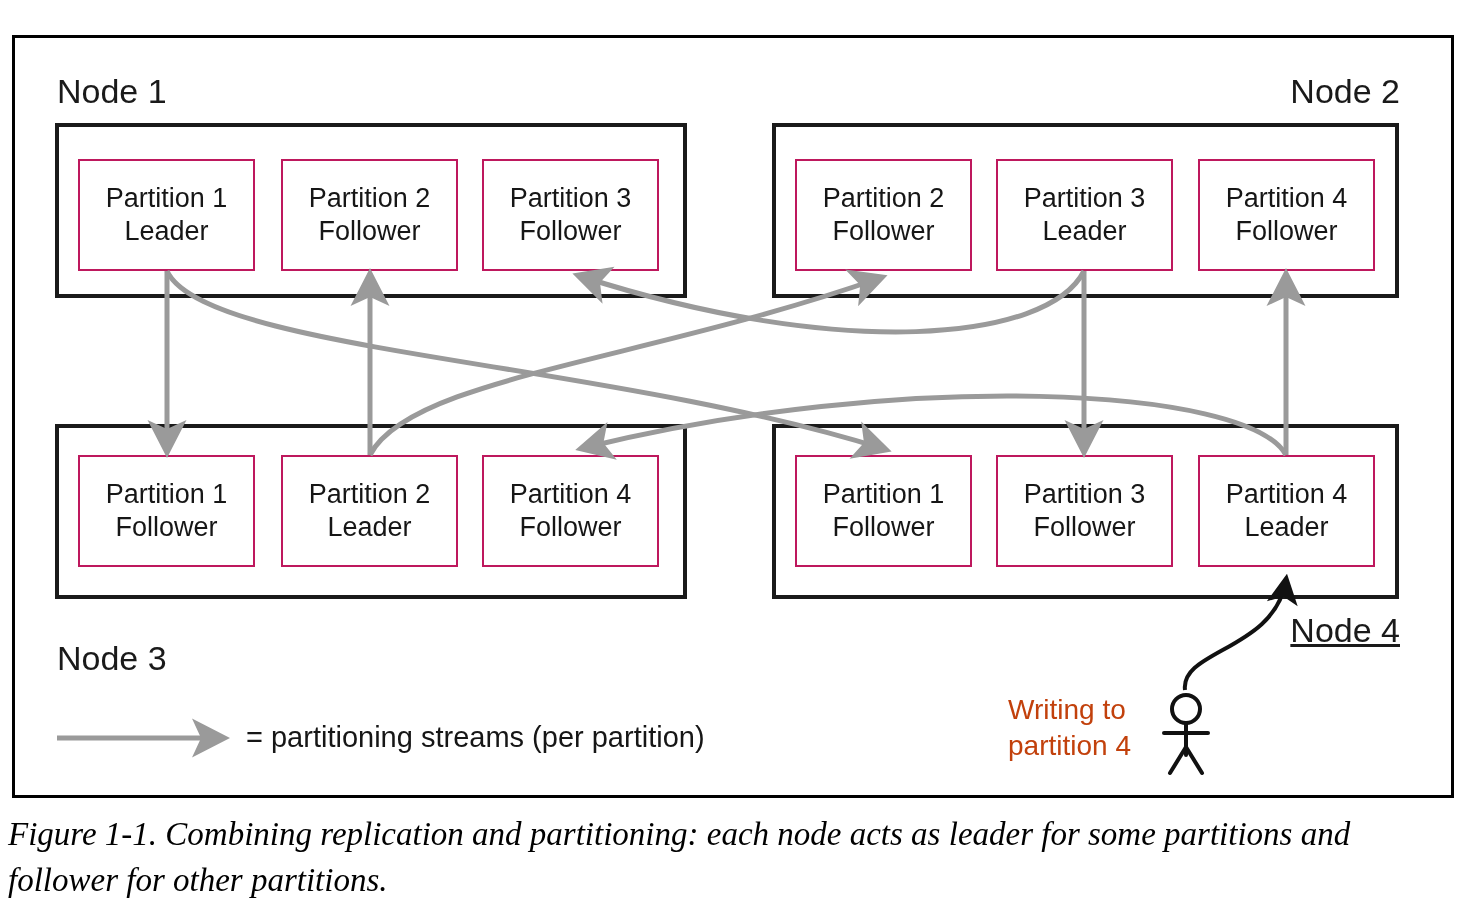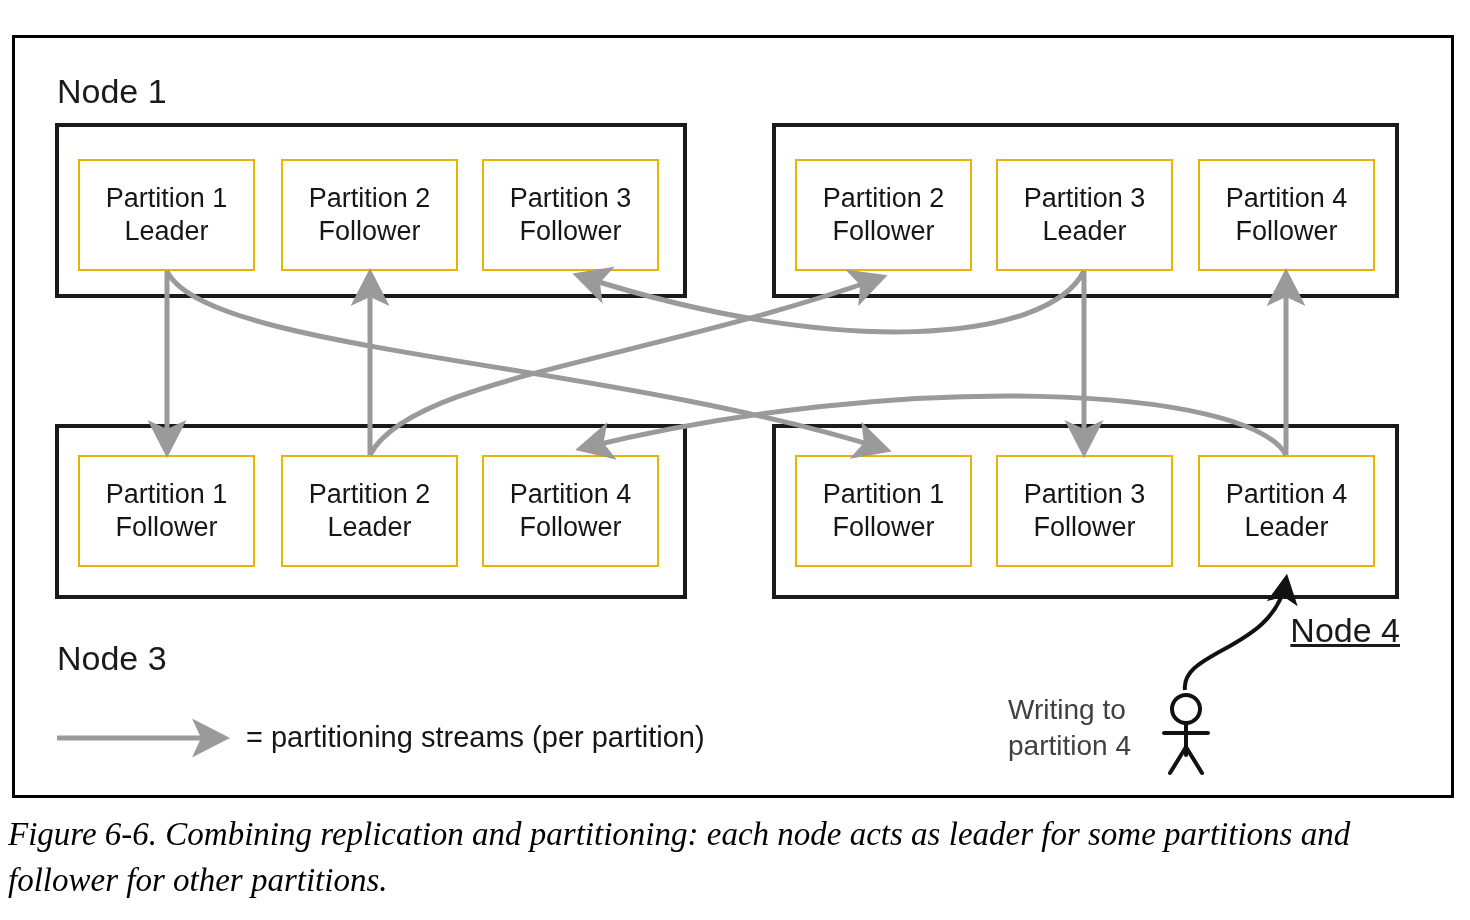--- a/index.html
+++ b/index.html
@@ -49,21 +49,21 @@
     font-size: 34px;
     line-height: 34px;
     color: #1a1a1a;
     white-space: nowrap;
   }
   .node-label.right { text-align: right; }
   .partition {
     position: absolute;
     width: 177px;
     height: 112px;
-    border: 2px solid #eab308;
+    border: 2px solid #be185d;
     box-sizing: border-box;
     background: #ffffff;
     display: flex;
     flex-direction: column;
     align-items: center;
     justify-content: center;
     line-height: 1.22;
   }
   .partition .p-line {
     font-size: 27px;
@@ -77,21 +77,21 @@
     font-size: 29px;
     color: #161616;
     white-space: nowrap;
   }
   .writer-text {
     position: absolute;
     left: 1008px;
     top: 692px;
     font-size: 28px;
     line-height: 1.27;
-    color: #404040;
+    color: #c2410c;
     text-align: left;
     white-space: nowrap;
   }
   .caption {
     position: absolute;
     left: 8px;
     top: 812px;
     width: 1440px;
     font-family: "Liberation Serif", serif;
     font-style: italic;
@@ -115,20 +115,21 @@
   </div>
   <div class="partition" style="left:281px; top:159px;">
     <span class="p-line">Partition 2</span>
     <span class="p-line">Follower</span>
   </div>
   <div class="partition" style="left:482px; top:159px;">
     <span class="p-line">Partition 3</span>
     <span class="p-line">Follower</span>
   </div>
 
+  <div class="node-label right" style="left:1120px; top:74px; width:280px;">Node 2</div>
   <div class="node-box" style="left:772px; top:123px; width:627px; height:175px;"></div>
   <div class="partition" style="left:795px; top:159px;">
     <span class="p-line">Partition 2</span>
     <span class="p-line">Follower</span>
   </div>
   <div class="partition" style="left:996px; top:159px;">
     <span class="p-line">Partition 3</span>
     <span class="p-line">Leader</span>
   </div>
   <div class="partition" style="left:1198px; top:159px;">
@@ -210,15 +211,15 @@
     </g>
   </svg>
 
   <div class="legend-text">= partitioning streams (per partition)</div>
 
   <div class="writer-text">
     <div>Writing to</div>
     <div>partition 4</div>
   </div>
 
-  <div class="caption">Figure 6-6. Combining replication and partitioning: each node acts as leader for some partitions and follower for other partitions.</div>
+  <div class="caption">Figure 1-1. Combining replication and partitioning: each node acts as leader for some partitions and follower for other partitions.</div>
 
 </div>
 
 </body></html>

